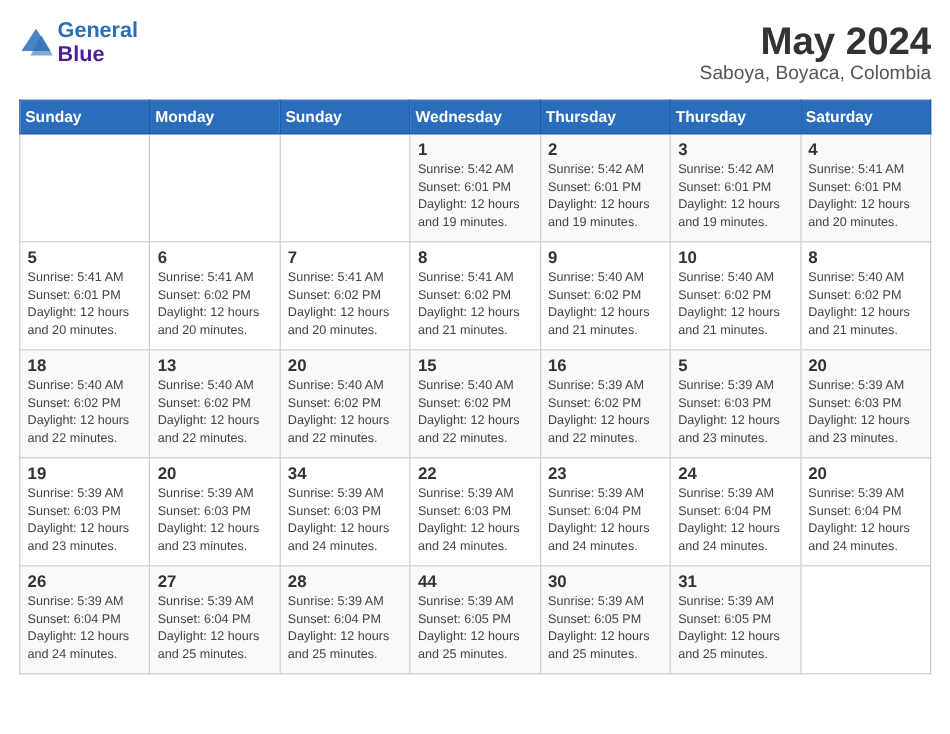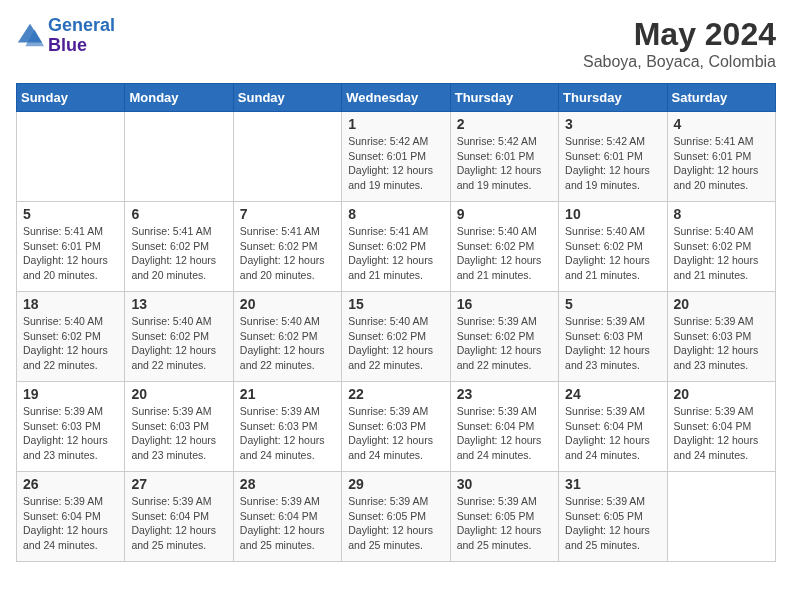--- a/index.html
+++ b/index.html
@@ -206,21 +206,21 @@
       <tr>
         <td>
           <span class="day-num">19</span>
           <div class="cell-content">Sunrise: 5:39 AM<br>Sunset: 6:03 PM<br>Daylight: 12 hours<br>and 23 minutes.</div>
         </td>
         <td>
           <span class="day-num">20</span>
           <div class="cell-content">Sunrise: 5:39 AM<br>Sunset: 6:03 PM<br>Daylight: 12 hours<br>and 23 minutes.</div>
         </td>
         <td>
-          <span class="day-num">21</span>
+          <span class="day-num">34</span>
           <div class="cell-content">Sunrise: 5:39 AM<br>Sunset: 6:03 PM<br>Daylight: 12 hours<br>and 24 minutes.</div>
         </td>
         <td>
           <span class="day-num">22</span>
           <div class="cell-content">Sunrise: 5:39 AM<br>Sunset: 6:03 PM<br>Daylight: 12 hours<br>and 24 minutes.</div>
         </td>
         <td>
           <span class="day-num">23</span>
           <div class="cell-content">Sunrise: 5:39 AM<br>Sunset: 6:04 PM<br>Daylight: 12 hours<br>and 24 minutes.</div>
         </td>
@@ -240,21 +240,21 @@
         </td>
         <td>
           <span class="day-num">27</span>
           <div class="cell-content">Sunrise: 5:39 AM<br>Sunset: 6:04 PM<br>Daylight: 12 hours<br>and 25 minutes.</div>
         </td>
         <td>
           <span class="day-num">28</span>
           <div class="cell-content">Sunrise: 5:39 AM<br>Sunset: 6:04 PM<br>Daylight: 12 hours<br>and 25 minutes.</div>
         </td>
         <td>
-          <span class="day-num">29</span>
+          <span class="day-num">44</span>
           <div class="cell-content">Sunrise: 5:39 AM<br>Sunset: 6:05 PM<br>Daylight: 12 hours<br>and 25 minutes.</div>
         </td>
         <td>
           <span class="day-num">30</span>
           <div class="cell-content">Sunrise: 5:39 AM<br>Sunset: 6:05 PM<br>Daylight: 12 hours<br>and 25 minutes.</div>
         </td>
         <td>
           <span class="day-num">31</span>
           <div class="cell-content">Sunrise: 5:39 AM<br>Sunset: 6:05 PM<br>Daylight: 12 hours<br>and 25 minutes.</div>
         </td>

